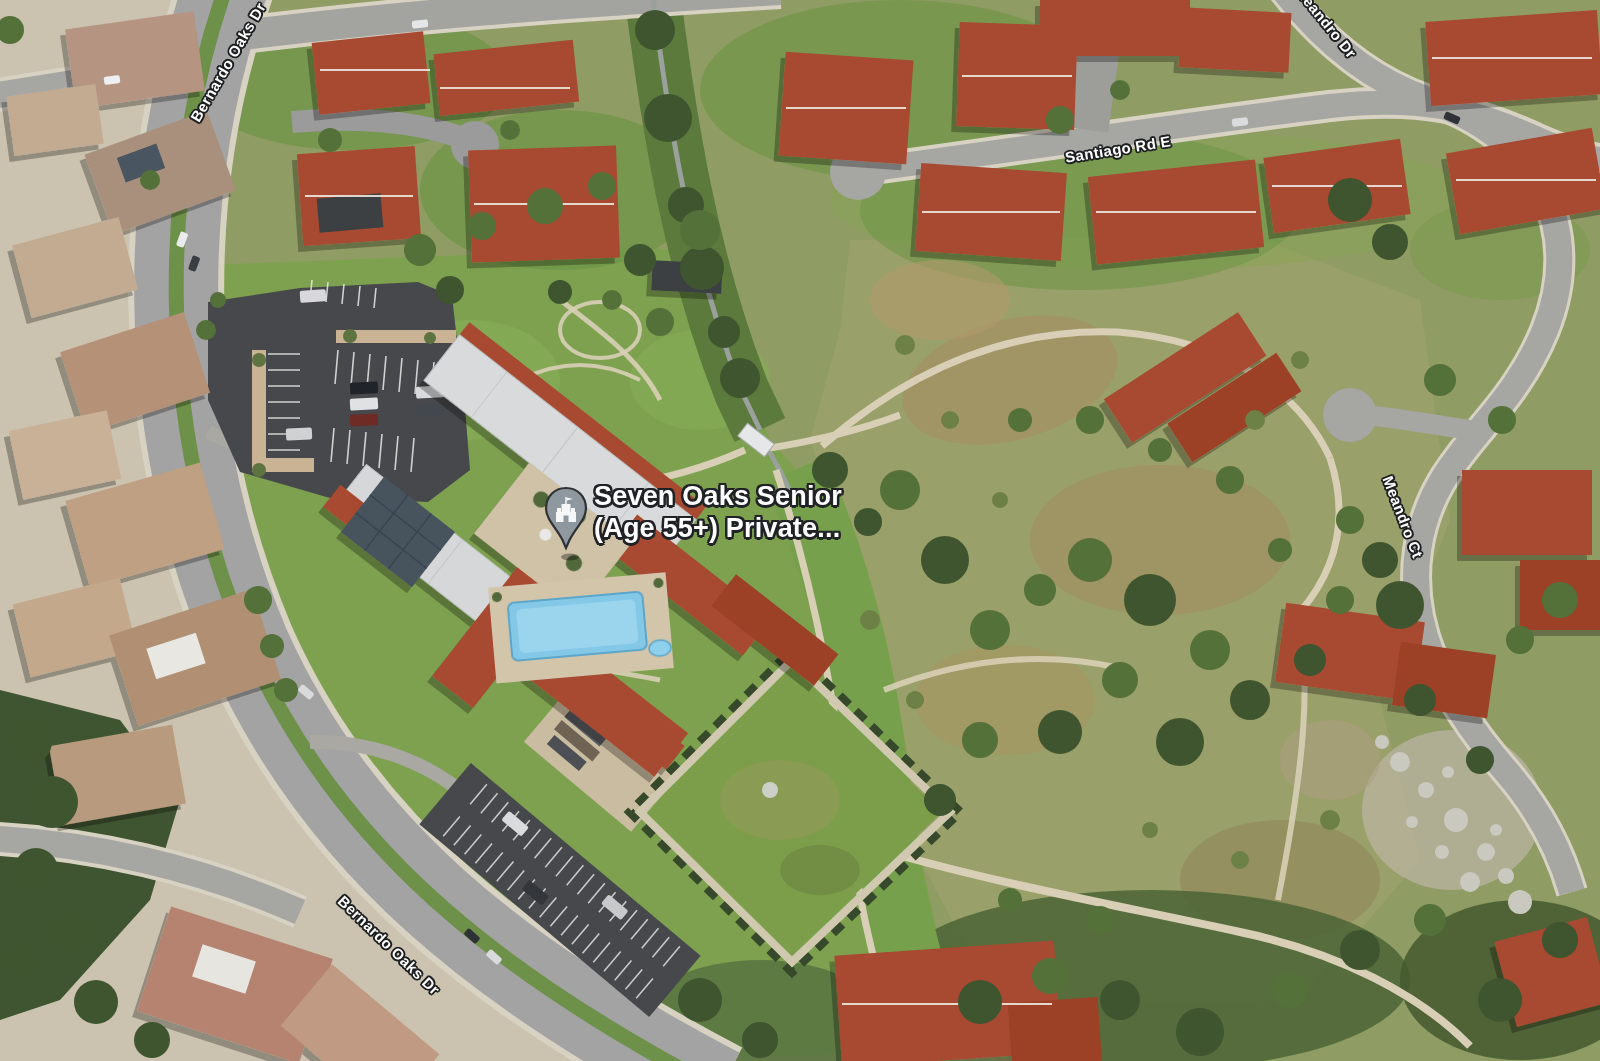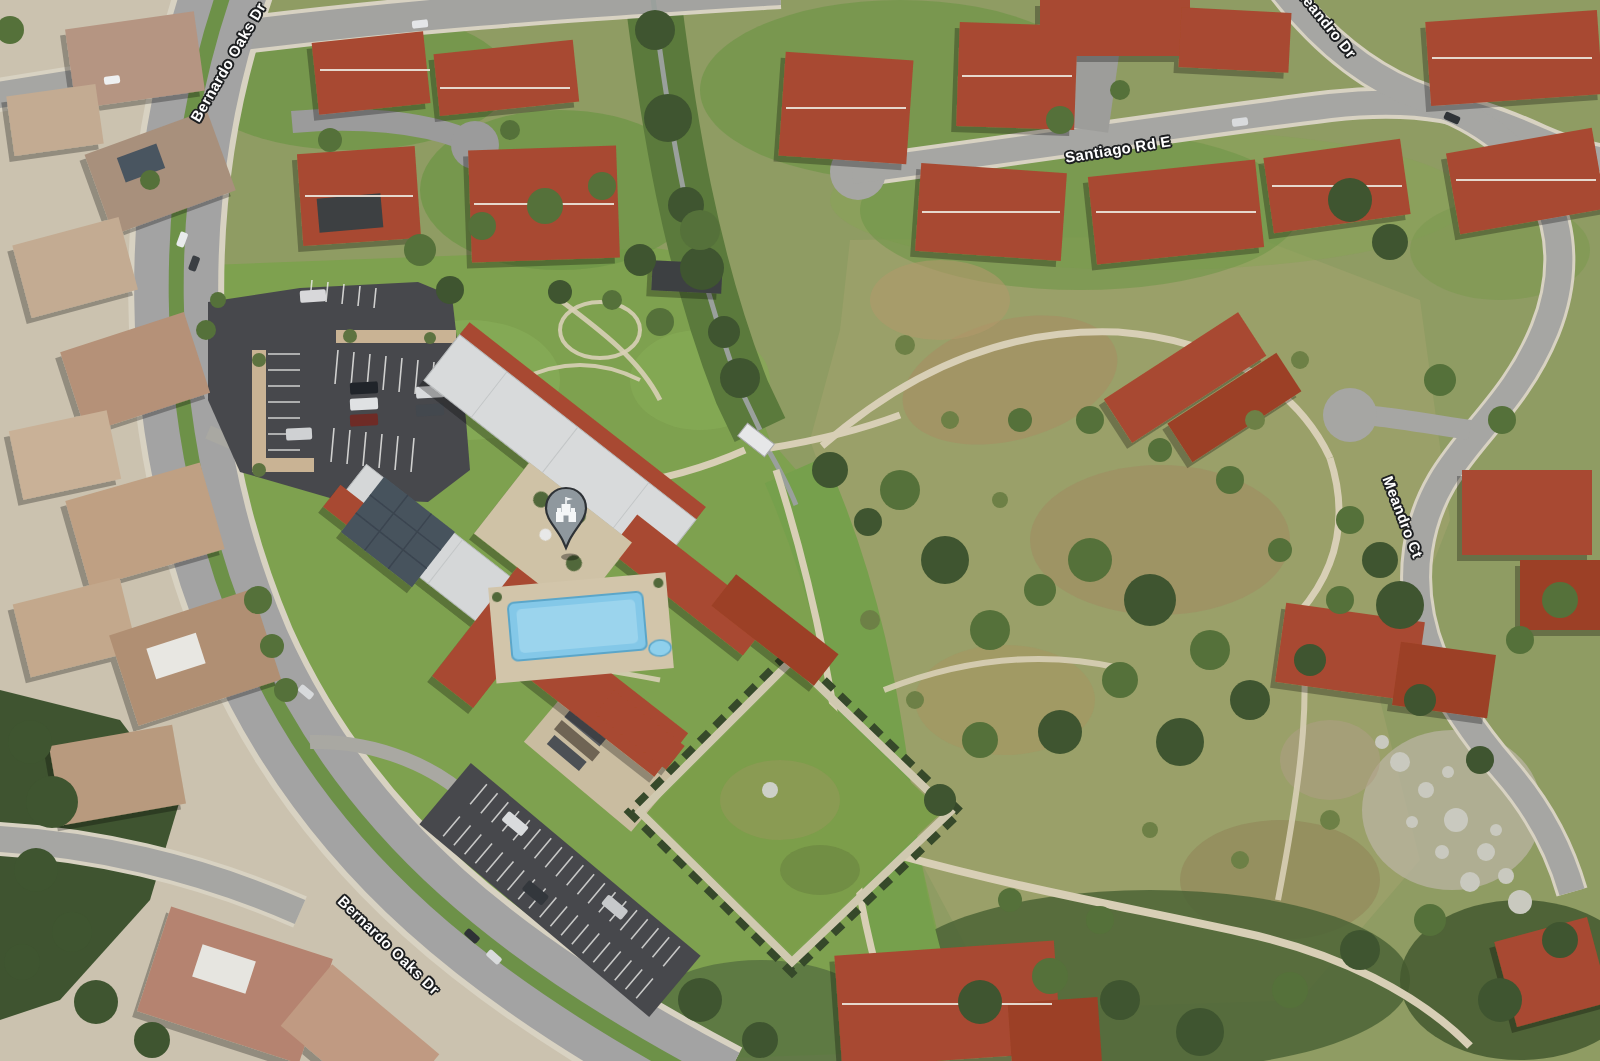--- a/index.html
+++ b/index.html
@@ -391,15 +391,19 @@
       <g fill="#f4f6f7">
         <rect x="22.2" y="12" width="1.6" height="8"></rect>
         <path d="M23.8,12.5 L30,14 L23.8,15.5 Z"></path>
         <rect x="18.5" y="19" width="9" height="8"></rect>
         <rect x="14" y="23" width="4" height="4"></rect>
         <rect x="28" y="23" width="4" height="4"></rect>
         <rect x="13" y="27" width="20" height="10"></rect>
       </g>
       <rect x="20.5" y="30.5" width="5" height="6.5" fill="#8f989e"></rect>
     </svg>
+    <div class="place-text">
+      <div>Seven Oaks Senior</div>
+      <div>(Age 55+) Private...</div>
+    </div>
   </div>
 
 </div>
 
 </body></html>

